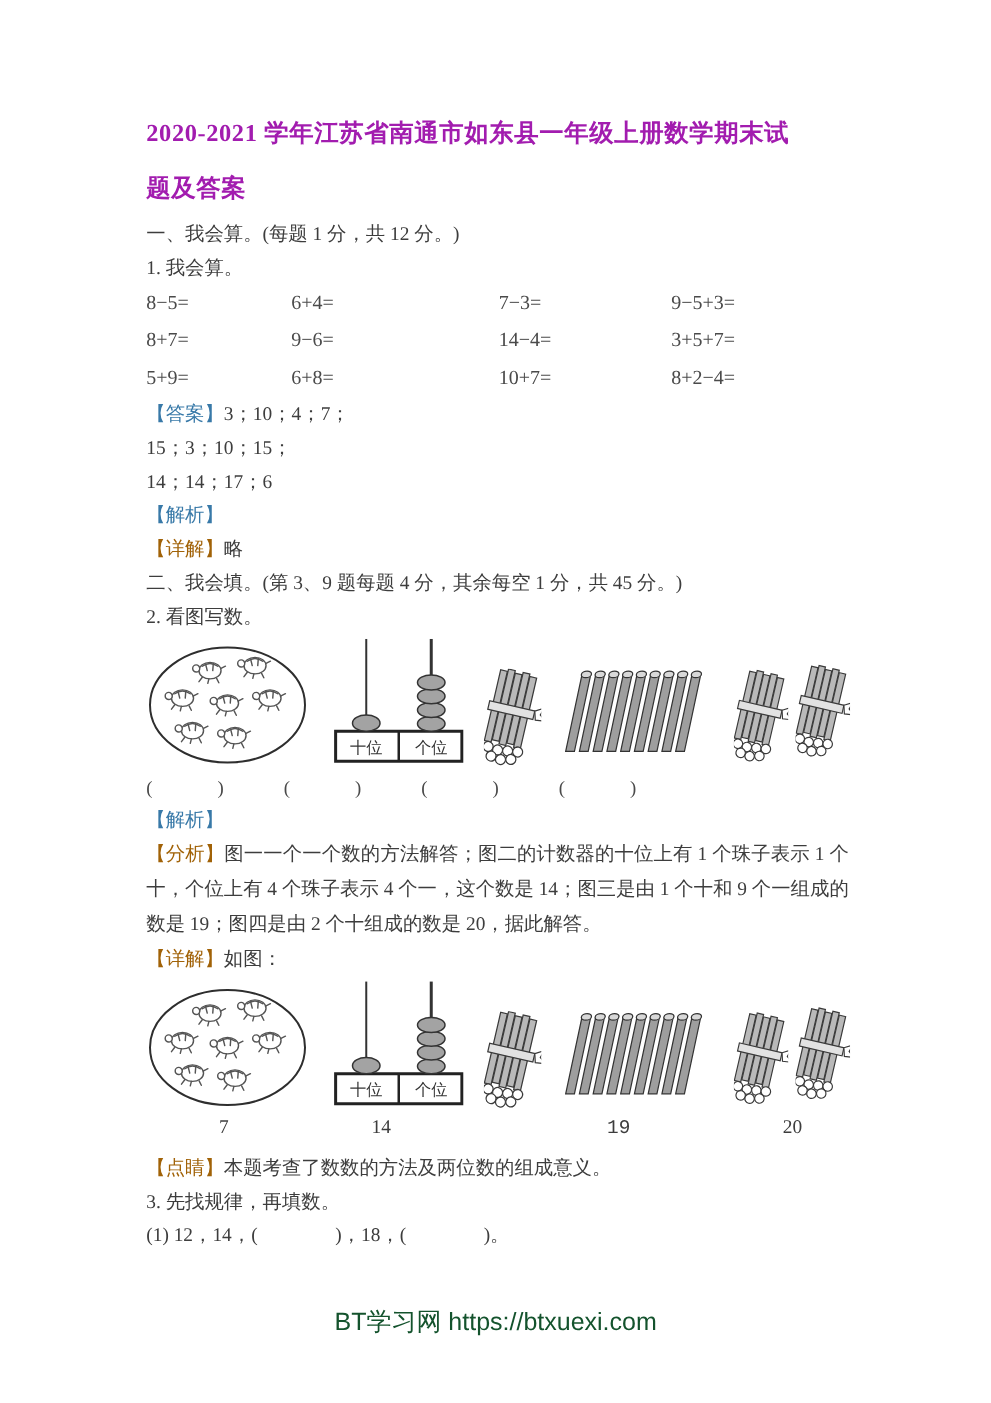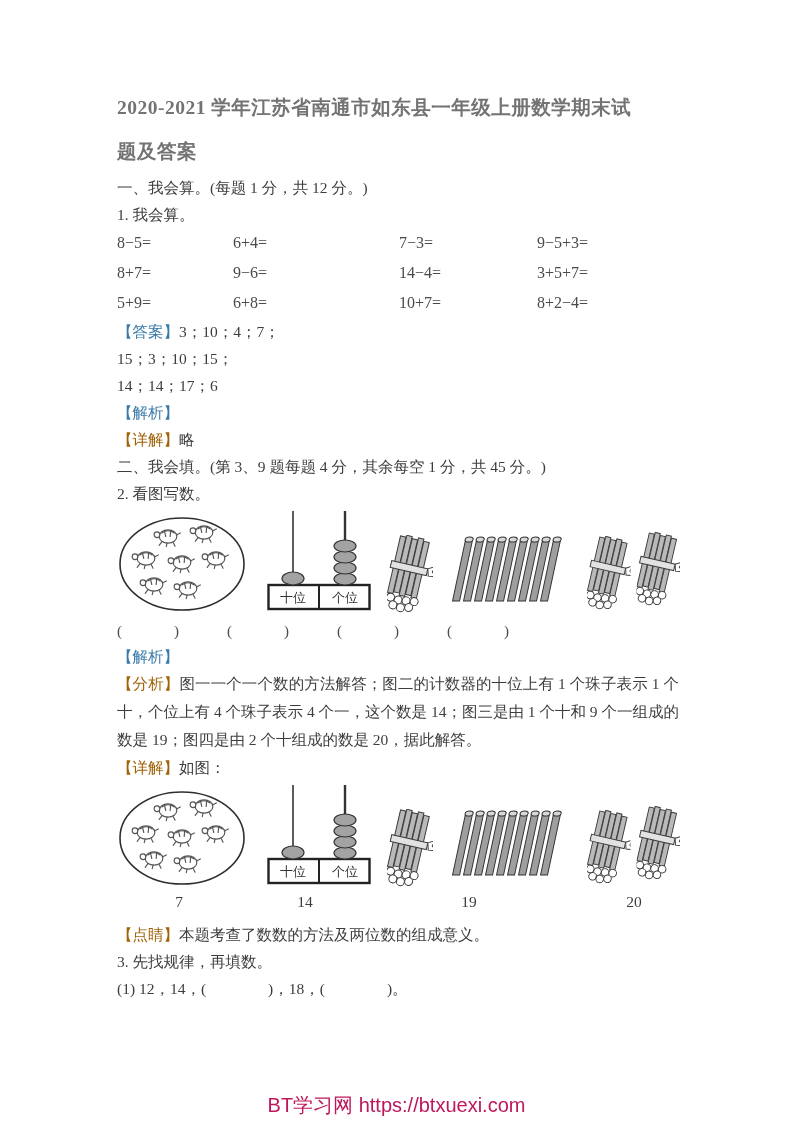--- a/index.html
+++ b/index.html
@@ -1,36 +1,36 @@
 <!DOCTYPE html>
 <html><head>
 <meta charset="utf-8">
 <style>
   html,body{margin:0;padding:0;background:#ffffff;}
   .page{position:relative;width:793px;height:1122px;background:#ffffff;overflow:hidden;
         font-family:"Liberation Serif","DejaVu Serif",serif;color:#3d3d3d;}
   .content{position:absolute;left:117px;top:86px;width:562px;}
-  .title-line{font-size:19.5px;font-weight:700;line-height:44px;color:#737373;letter-spacing:0.5px;}
+  .title-line{font-size:19.5px;font-weight:700;line-height:44px;color:#a21caf;letter-spacing:0.5px;}
   .line{margin:0;height:27px;line-height:27px;font-size:15.5px;white-space:nowrap;}
   .tag-blue{color:#3879a8;}
   .tag-dark{color:#a16207;}
   .eq-grid{display:grid;grid-template-columns:116px 166px 138px auto;font-size:16px;color:#4a4a4a;}
   .eq-grid span{line-height:30px;height:30px;}
   .para{margin:0;font-size:15.5px;line-height:28px;width:562px;text-align:justify;}
   .fig{display:block;margin-top:4px;}
   .paren-row{display:flex;justify-content:space-between;width:392px;height:24px;margin-top:2px;}
   .paren{display:flex;justify-content:space-between;width:62px;font-size:15px;color:#4a4a4a;line-height:24px;}
   .ans-items .item{margin-left:38px;}
   .ans-items .item.first{margin-left:58px;}
   .fig-labels{position:relative;width:565px;height:22px;font-size:15.5px;color:#3d3d3d;}
   .fig-labels span{position:absolute;transform:translateX(-50%);line-height:22px;}
-  .lbl-1{left:62px;}.lbl-2{left:188px;}.lbl-3{left:352px;}.lbl-4{left:517px;}
+  .lbl-1{left:62px;}.lbl-2{left:188px;}.lbl-3{left:378px;font-family:Liberation Mono, monospace;}.lbl-4{left:517px;}
   .mt8{margin-top:8px;}
-  .footer{position:absolute;left:0;right:0;top:1092px;text-align:center;
-          font-family:"Liberation Sans","DejaVu Sans",sans-serif;font-size:20px;color:#be185d;}
+  .footer{position:absolute;left:0;right:0;top:1044px;text-align:center;
+          font-family:"Liberation Sans","DejaVu Sans",sans-serif;font-size:20px;color:#14532d;}
   .defs-hidden{position:absolute;width:0;height:0;overflow:hidden;}
   .abacus-text{font-size:13px;fill:#333;}
 </style>
 </head>
 <body>
 
 <svg class="defs-hidden" aria-hidden="true">
   <defs>
     <symbol id="sym-turtle" viewBox="0 0 34 26">
       <g fill="#ffffff" stroke="#555555" stroke-width="1.3" stroke-linecap="round">

